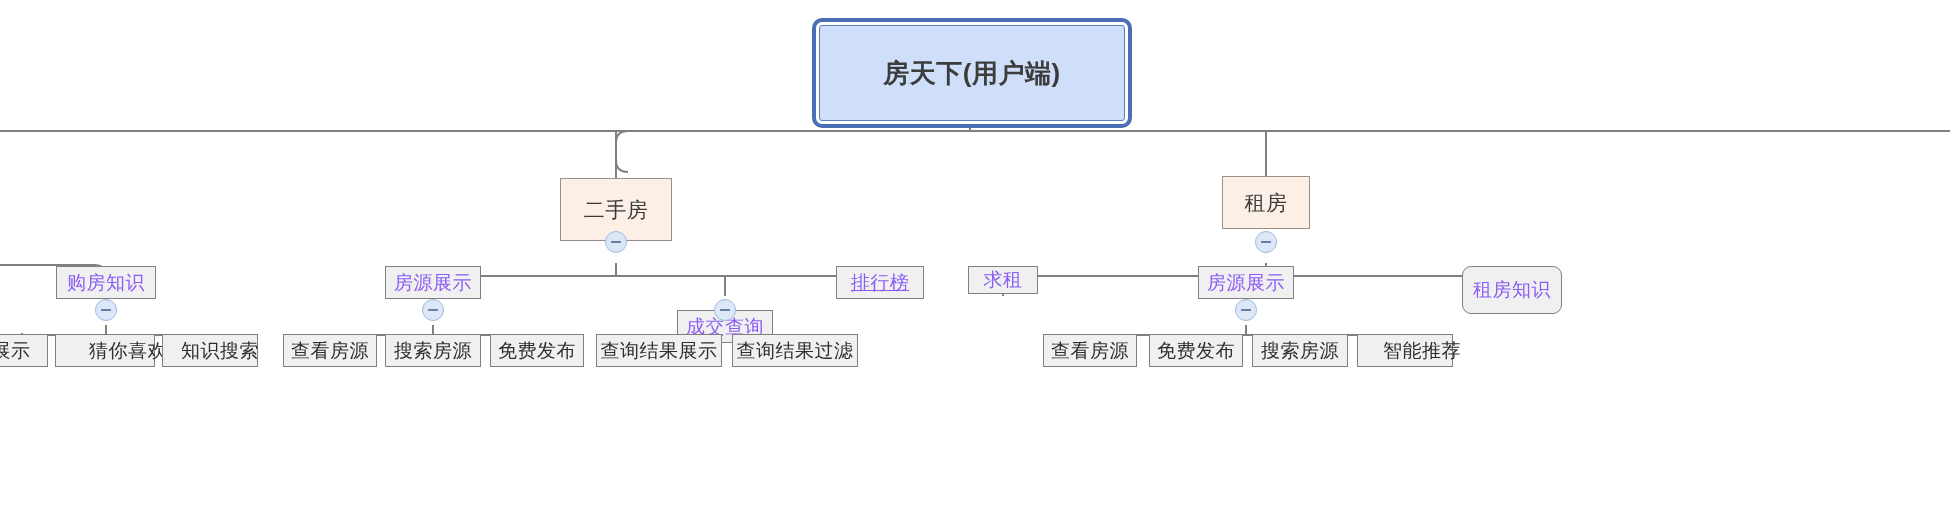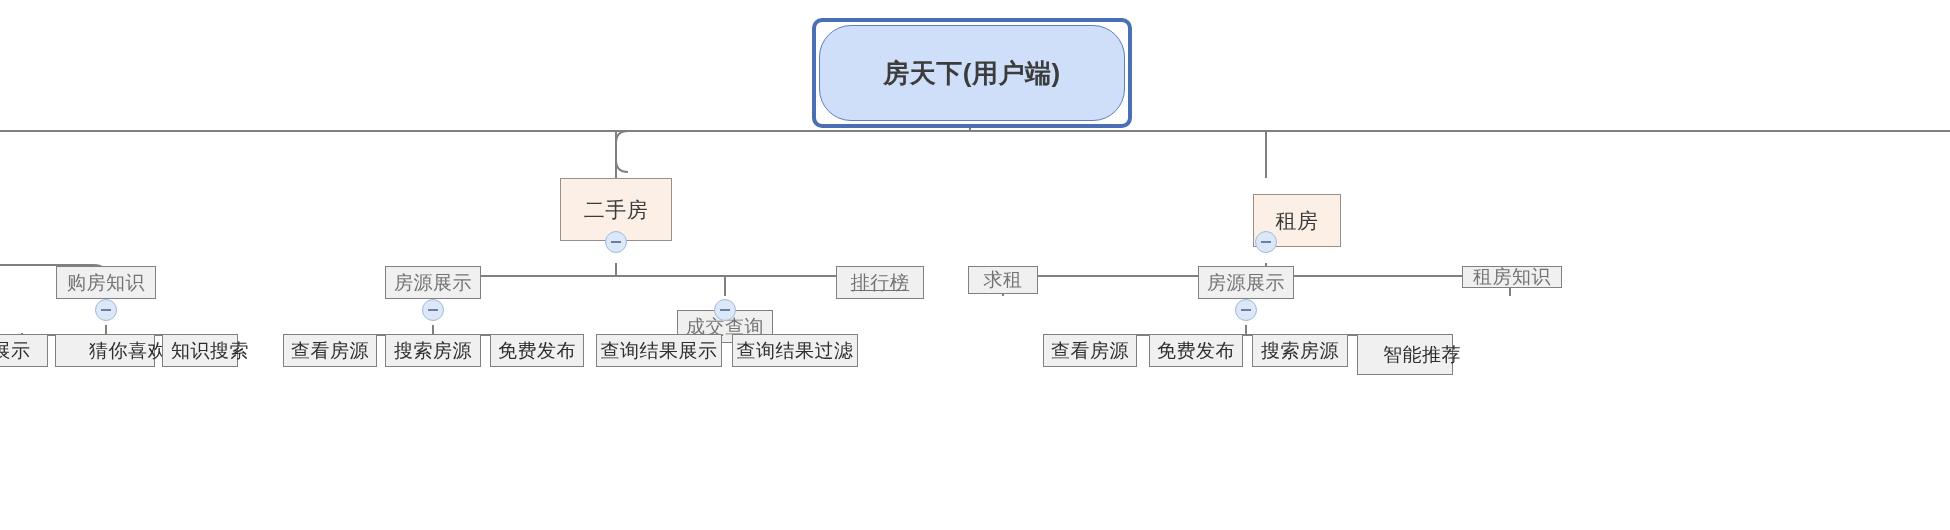--- a/index.html
+++ b/index.html
@@ -56,21 +56,21 @@
     background: #fcf0e6;
     border: 1px solid #9a8f86;
     font-size: 21px;
     color: #3b3b3b;
   }
   
   .node.lvl3 {
     background: #f0f0f0;
     border: 1px solid #808080;
     font-size: 19px;
-    color: #737373;
+    color: #8b5cf6;
   }
   
   .node.lvl4 {
     background: #f0f0f0;
     border: 1px solid #808080;
     font-size: 19px;
     color: #2e2e2e;
   }
   .collapse-toggle {
     position: absolute;
@@ -141,32 +141,32 @@
       <path d="M 659 348 Q 659 335 671 335 L 783 335 Q 795 335 795 348"></path>
 
       <path d="M 1246 325 L 1246 335"></path>
       <path d="M 1090 348 Q 1090 335 1102 335 L 1393 335 Q 1405 335 1405 348"></path>
       <path d="M 1196 335 L 1196 348"></path>
       <path d="M 1299 335 L 1299 348"></path>
     </g>
   </svg>
 
   <div class="root-sel" style="left:812px; top:18px; width:320px; height:110px;"></div>
-  <div class="node root" style="left:819px; top:25px; width:306px; height:96px;border-radius:32px;">
+  <div class="node root" style="left:819px; top:25px; width:306px; height:96px;">
     <span>房天下(用户端)</span>
   </div>
 
   <div class="node lvl2" style="left:560px; top:178px; width:112px; height:63px;">
     <span>二手房</span>
   </div>
   <div class="collapse-toggle" style="left:605px; top:231px;">
     <span class="bar"></span>
   </div>
 
-  <div class="node lvl2" style="left:1222px; top:194px; width:88px; height:53px;margin-left:31px;">
+  <div class="node lvl2" style="left:1222px; top:176px; width:88px; height:53px;">
     <span>租房</span>
   </div>
   <div class="collapse-toggle" style="left:1255px; top:231px;">
     <span class="bar"></span>
   </div>
 
   <div class="node lvl3" style="left:56px; top:266px; width:100px; height:33px;">
     <span>购房知识</span>
   </div>
   <div class="collapse-toggle" style="left:95px; top:299px;">
@@ -195,31 +195,31 @@
     <span>求租</span>
   </div>
 
   <div class="node lvl3" style="left:1198px; top:266px; width:96px; height:33px;">
     <span>房源展示</span>
   </div>
   <div class="collapse-toggle" style="left:1235px; top:299px;">
     <span class="bar"></span>
   </div>
 
-  <div class="node lvl3" style="left:1462px; top:266px; width:100px; height:22px;">
+  <div class="node lvl3" style="left:1462px; top:266px; width:100px; height:48px;border-radius:9px;">
     <span>租房知识</span>
   </div>
 
   <div class="node lvl4" style="left:-26px; top:334px; width:74px; height:33px;">
     <span>展示</span>
   </div>
   <div class="node lvl4" style="left:55px; top:334px; width:100px; height:33px;padding-left:46px;">
     <span>猜你喜欢</span>
   </div>
-  <div class="node lvl4" style="left:162px; top:334px; width:76px; height:33px;padding-left:20px;">
+  <div class="node lvl4" style="left:162px; top:334px; width:96px; height:33px;padding-left:20px;">
     <span>知识搜索</span>
   </div>
 
   <div class="node lvl4" style="left:283px; top:334px; width:94px; height:33px;">
     <span>查看房源</span>
   </div>
   <div class="node lvl4" style="left:385px; top:334px; width:96px; height:33px;">
     <span>搜索房源</span>
   </div>
   <div class="node lvl4" style="left:490px; top:334px; width:94px; height:33px;">
@@ -235,17 +235,17 @@
 
   <div class="node lvl4" style="left:1043px; top:334px; width:94px; height:33px;">
     <span>查看房源</span>
   </div>
   <div class="node lvl4" style="left:1149px; top:334px; width:94px; height:33px;">
     <span>免费发布</span>
   </div>
   <div class="node lvl4" style="left:1252px; top:334px; width:96px; height:33px;">
     <span>搜索房源</span>
   </div>
-  <div class="node lvl4" style="left:1357px; top:334px; width:96px; height:41px;padding-left:34px;">
+  <div class="node lvl4" style="left:1357px; top:334px; width:96px; height:33px;padding-left:34px;">
     <span>智能推荐</span>
   </div>
 
 </div>
 
 </body></html>

